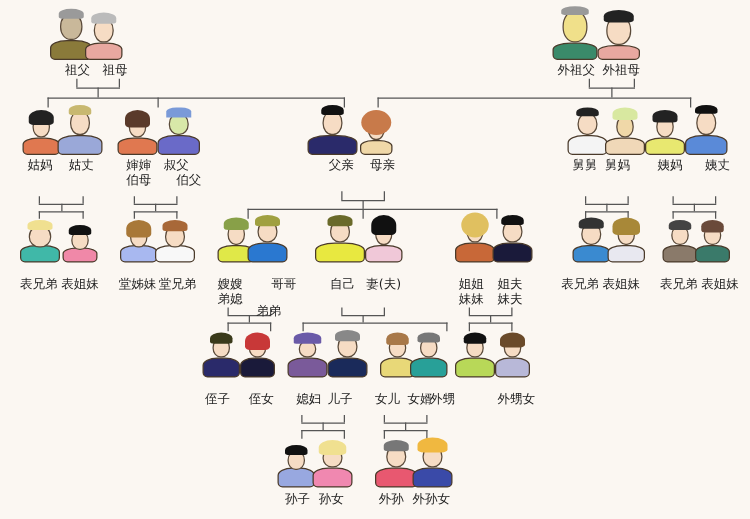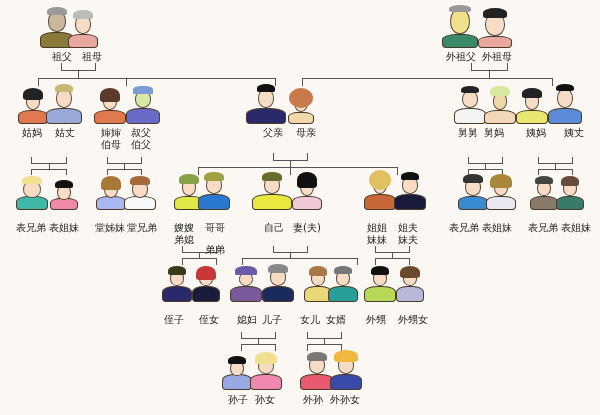--- a/index.html
+++ b/index.html
@@ -329,53 +329,53 @@
   <span class="lbl" style="left:52px;top:51px">祖父</span>
   <span class="lbl" style="left:82px;top:51px">祖母</span>
   <span class="lbl" style="left:446px;top:51px">外祖父</span>
   <span class="lbl" style="left:482px;top:51px">外祖母</span>
 
   <span class="lbl" style="left:22px;top:127px">姑妈</span>
   <span class="lbl" style="left:55px;top:127px">姑丈</span>
   <span class="lbl" style="left:101px;top:127px">婶婶</span>
   <span class="lbl" style="left:101px;top:139px">伯母</span>
   <span class="lbl" style="left:131px;top:127px">叔父</span>
-  <span class="lbl" style="left:131px;top:139px">伯父</span>
+  <span class="lbl" style="left:141px;top:139px">伯父</span>
   <span class="lbl" style="left:263px;top:127px">父亲</span>
   <span class="lbl" style="left:296px;top:127px">母亲</span>
   <span class="lbl" style="left:458px;top:127px">舅舅</span>
   <span class="lbl" style="left:484px;top:127px">舅妈</span>
   <span class="lbl" style="left:526px;top:127px">姨妈</span>
   <span class="lbl" style="left:564px;top:127px">姨丈</span>
 
   <span class="lbl" style="left:16px;top:222px">表兄弟</span>
   <span class="lbl" style="left:49px;top:222px">表姐妹</span>
   <span class="lbl" style="left:95px;top:222px">堂姊妹</span>
   <span class="lbl" style="left:127px;top:222px">堂兄弟</span>
   <span class="lbl" style="left:174px;top:222px">嫂嫂</span>
   <span class="lbl" style="left:174px;top:234px">弟媳</span>
-  <span class="lbl" style="left:205px;top:222px">哥哥</span>
+  <span class="lbl" style="left:217px;top:222px">哥哥</span>
   <span class="lbl" style="left:205px;top:244px">弟弟</span>
   <span class="lbl" style="left:264px;top:222px">自己</span>
   <span class="lbl" style="left:293px;top:222px">妻(夫)</span>
   <span class="lbl" style="left:367px;top:222px">姐姐</span>
   <span class="lbl" style="left:367px;top:234px">妹妹</span>
   <span class="lbl" style="left:398px;top:222px">姐夫</span>
   <span class="lbl" style="left:398px;top:234px">妹夫</span>
   <span class="lbl" style="left:449px;top:222px">表兄弟</span>
   <span class="lbl" style="left:482px;top:222px">表姐妹</span>
   <span class="lbl" style="left:528px;top:222px">表兄弟</span>
   <span class="lbl" style="left:561px;top:222px">表姐妹</span>
 
   <span class="lbl" style="left:164px;top:314px">侄子</span>
   <span class="lbl" style="left:199px;top:314px">侄女</span>
   <span class="lbl" style="left:237px;top:314px">媳妇</span>
   <span class="lbl" style="left:262px;top:314px">儿子</span>
   <span class="lbl" style="left:300px;top:314px">女儿</span>
   <span class="lbl" style="left:326px;top:314px">女婿</span>
-  <span class="lbl" style="left:366px;top:314px">外甥</span>
+  <span class="lbl" style="left:344px;top:314px">外甥</span>
   <span class="lbl" style="left:398px;top:314px">外甥女</span>
 
   <span class="lbl" style="left:228px;top:394px">孙子</span>
   <span class="lbl" style="left:255px;top:394px">孙女</span>
   <span class="lbl" style="left:303px;top:394px">外孙</span>
   <span class="lbl" style="left:330px;top:394px">外孙女</span>
 </div>
 
 </body></html>

